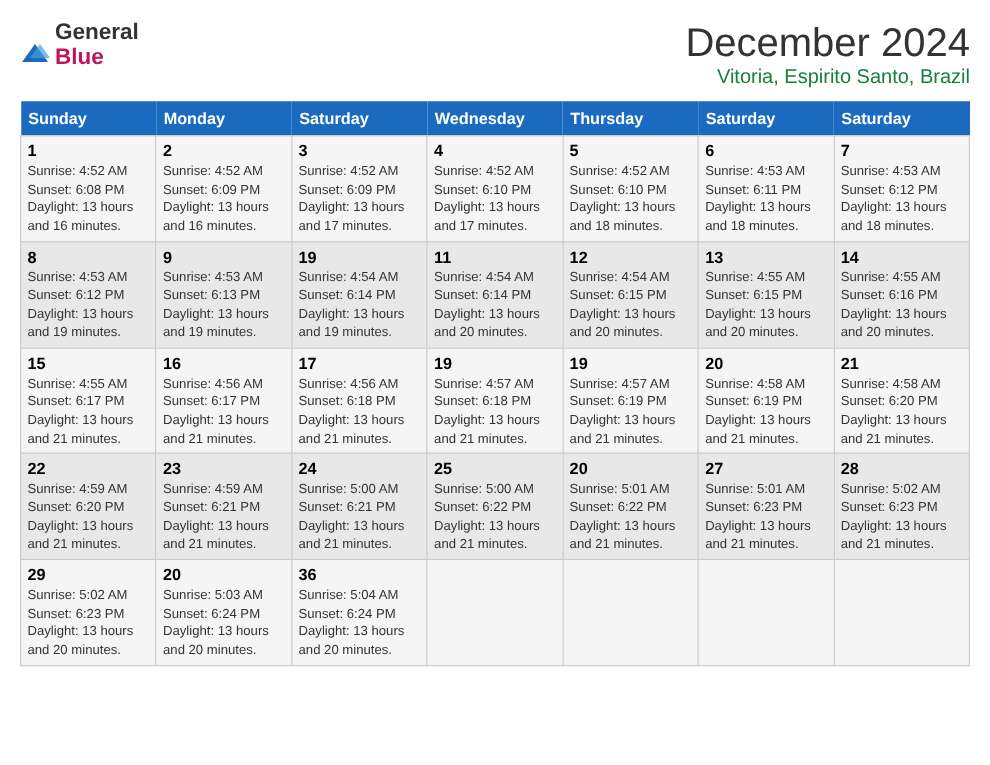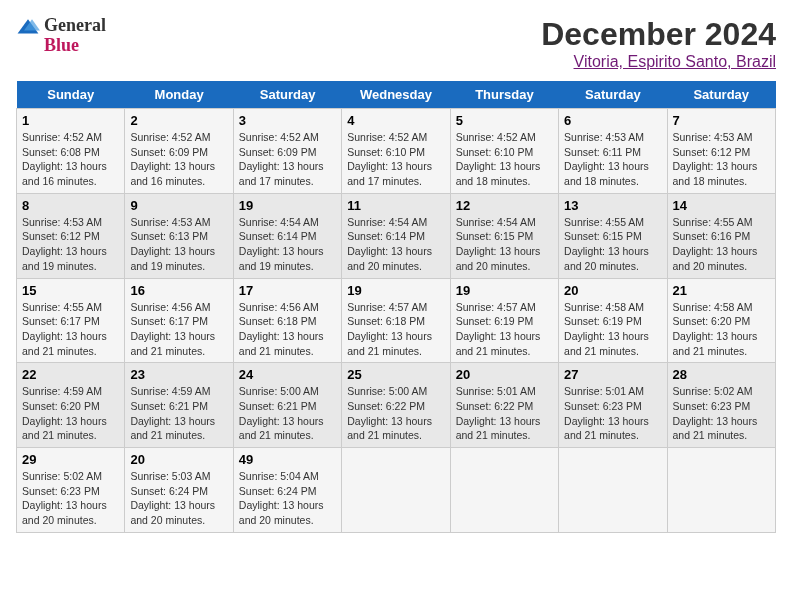--- a/index.html
+++ b/index.html
@@ -11,55 +11,53 @@
       padding: 16px;
     }
     .header {
       display: flex;
       justify-content: space-between;
       align-items: flex-start;
       margin-bottom: 10px;
     }
     .logo {
       display: flex;
-      align-items: flex-start;
+      align-items: flex-end;
       gap: 4px;
-      font-family: Liberation Serif, serif;
     }
     .logo-text {
       font-size: 18px;
       font-weight: bold;
       line-height: 1.1;
     }
     .logo-general { color: #333; }
     .logo-blue { color: #be185d; }
     .logo-icon {
       width: 24px;
       height: 24px;
     }
     .title-block { text-align: right; }
     .month-title {
       font-size: 32px;
-      font-weight: bold;
+      font-weight: normal;
       color: #333;
     }
     .location {
       font-size: 16px;
-      color: #701a75;
-      text-decoration: underline;
+      color: #15803d;
     }
     table {
       width: 100%;
       border-collapse: collapse;
       font-size: 11px;
     }
     thead tr th {
       background-color: #1a6bbf;
       color: #fff;
-      text-align: center;
+      text-align: left;
       padding: 6px 6px;
       font-size: 13px;
       font-weight: bold;
     }
     tbody tr td {
       border: 1px solid #ccc;
       vertical-align: top;
       padding: 4px 5px;
       width: 14.28%;
       height: 75px;
@@ -361,21 +359,21 @@
         </span></td>
         <td>
         <span class="day-num">20</span>
         <span class="day-info">
           Sunrise: 5:03 AM<br>
           Sunset: 6:24 PM<br>
           Daylight: 13 hours<br>
           and 20 minutes.
         </span></td>
         <td>
-        <span class="day-num">49</span>
+        <span class="day-num">36</span>
         <span class="day-info">
           Sunrise: 5:04 AM<br>
           Sunset: 6:24 PM<br>
           Daylight: 13 hours<br>
           and 20 minutes.
         </span></td>
         <td class="empty-cell"></td>
         <td class="empty-cell"></td>
         <td class="empty-cell"></td>
         <td class="empty-cell"></td>

